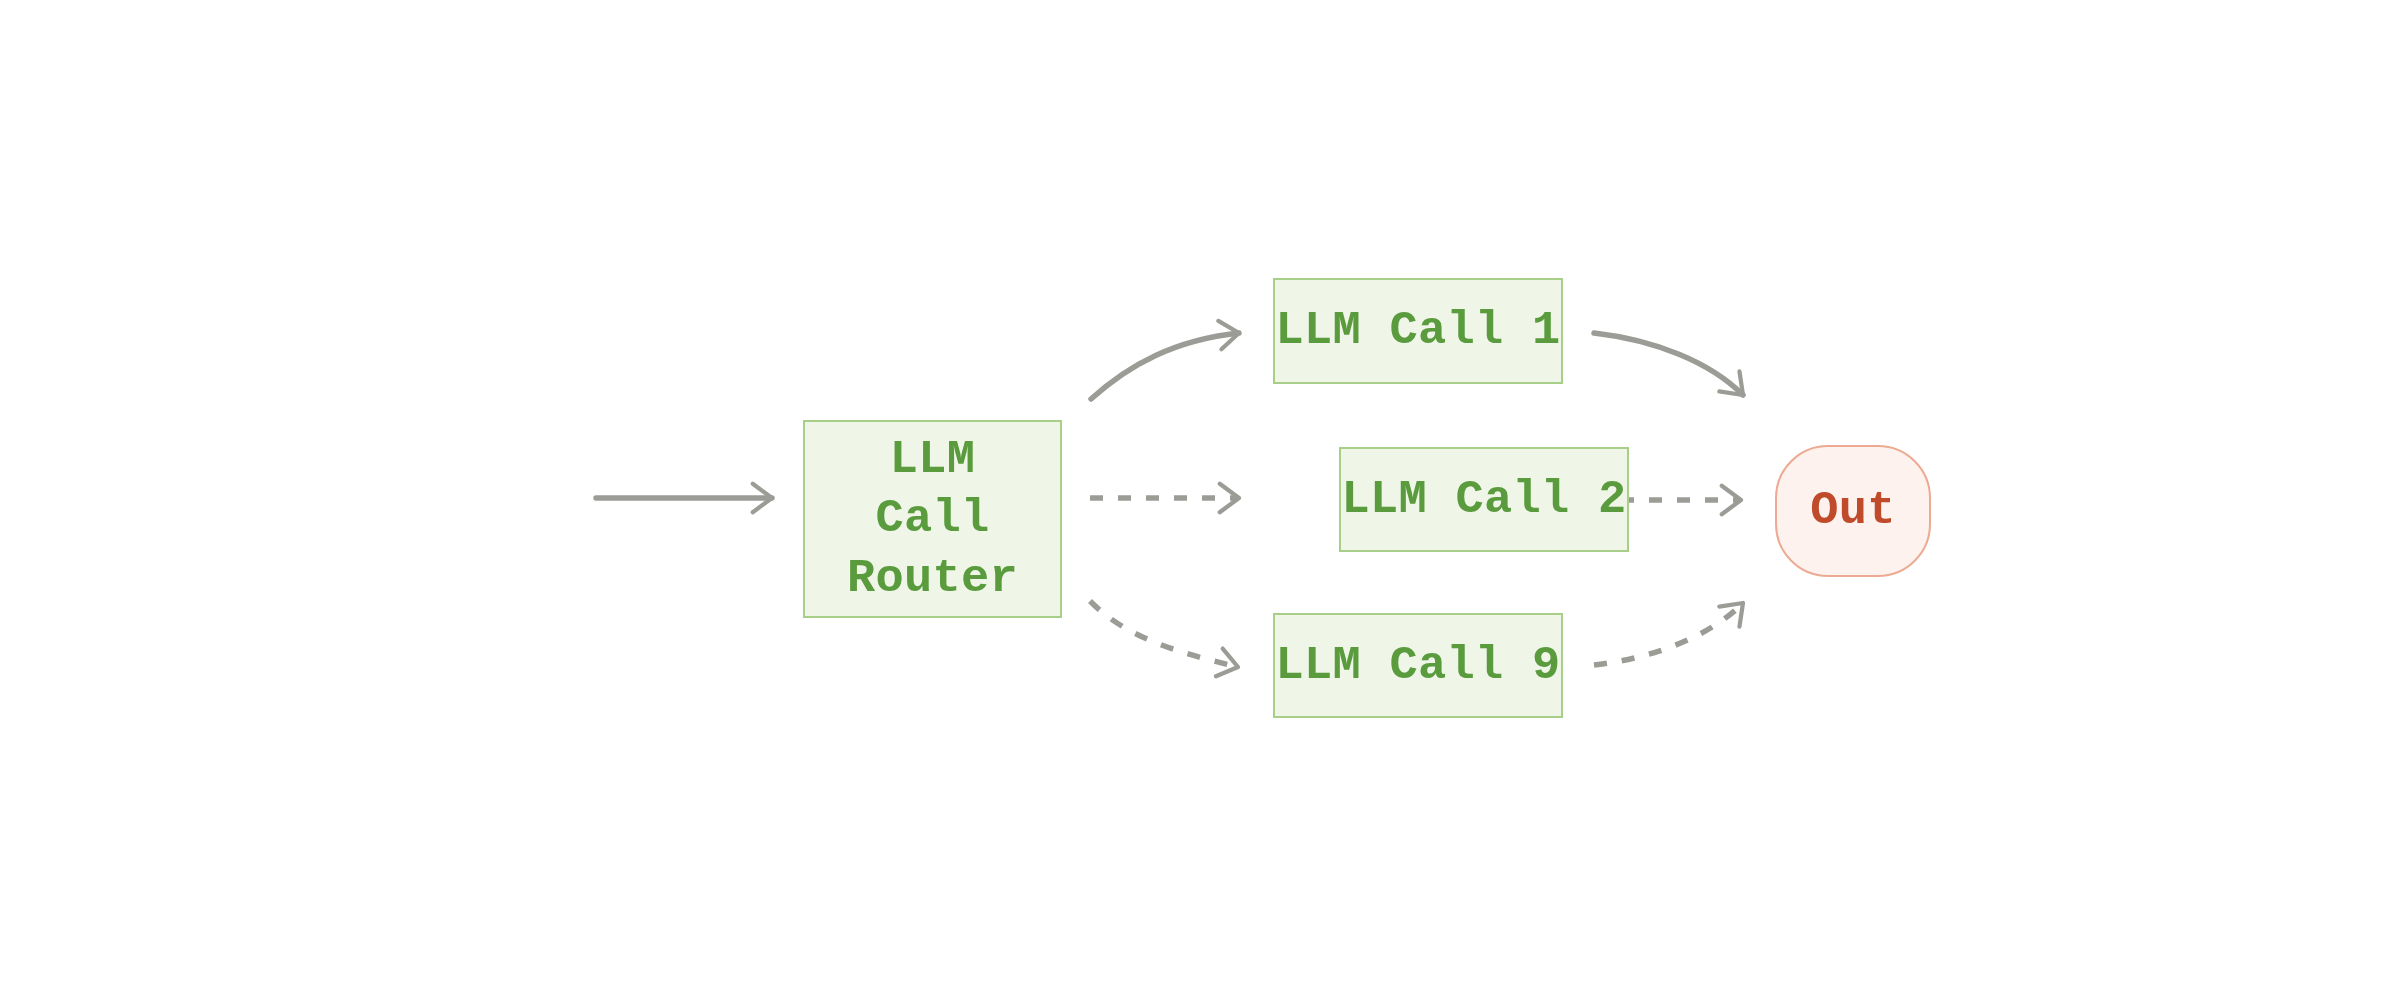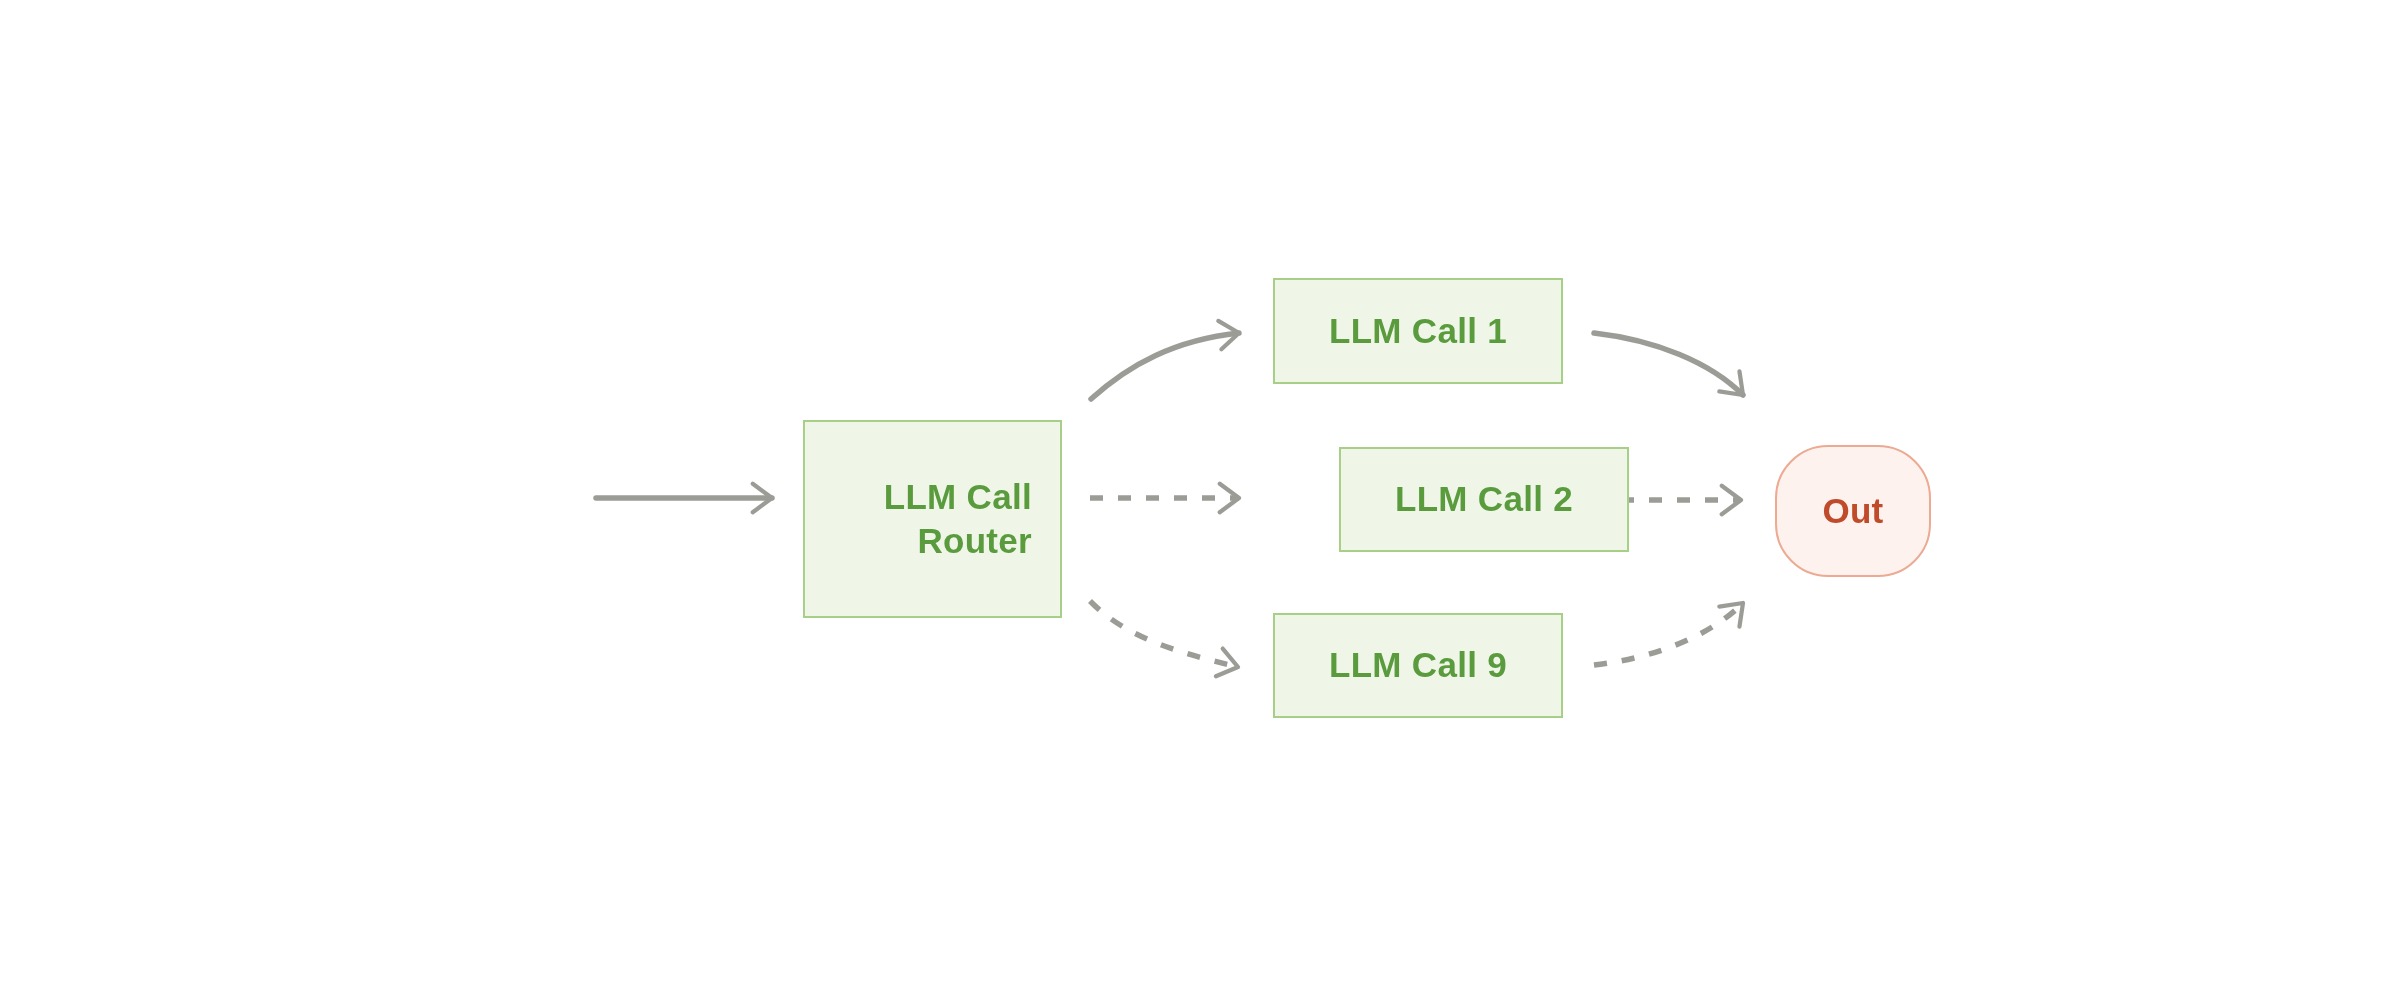--- a/index.html
+++ b/index.html
@@ -22,25 +22,26 @@
     width: 2401px;
     height: 1000px;
     display: block;
   }
   .node {
     position: absolute;
     box-sizing: border-box;
     display: flex;
     align-items: center;
     justify-content: center;
-    text-align: right;
+    text-align: center;
     font-weight: 700;
-    font-size: 35px;
+    font-size: 47px;
     line-height: 1.26;
     letter-spacing: 0.3px;
+    font-family: Liberation Mono, monospace;
   }
   .node.process {
     background: var(--green-fill, #eff6e8);
     border: 2px solid var(--green-border, #a7cf87);
     color: var(--green-text, #5a9b3e);
   }
   .node.terminal {
     background: var(--pink-fill, #fdf2ee);
     border: 2px solid var(--pink-border, #ecaa92);
     color: var(--red-text, #bf4b2b);

